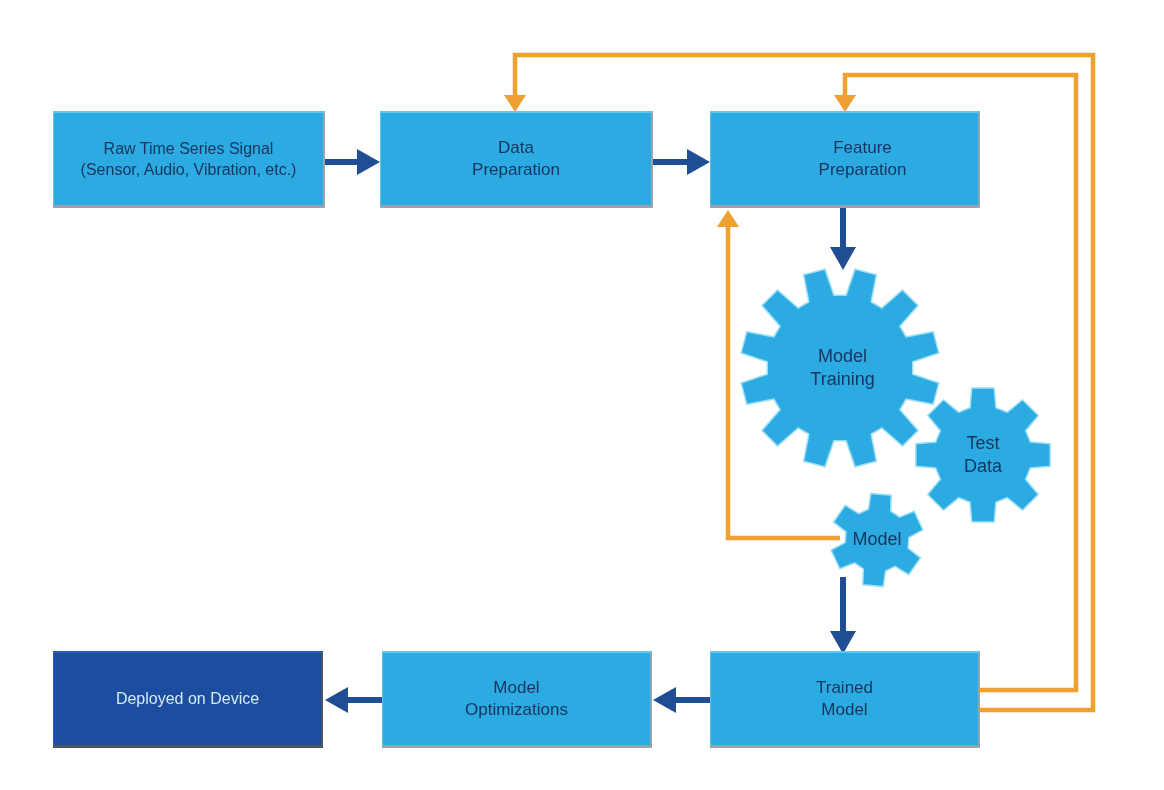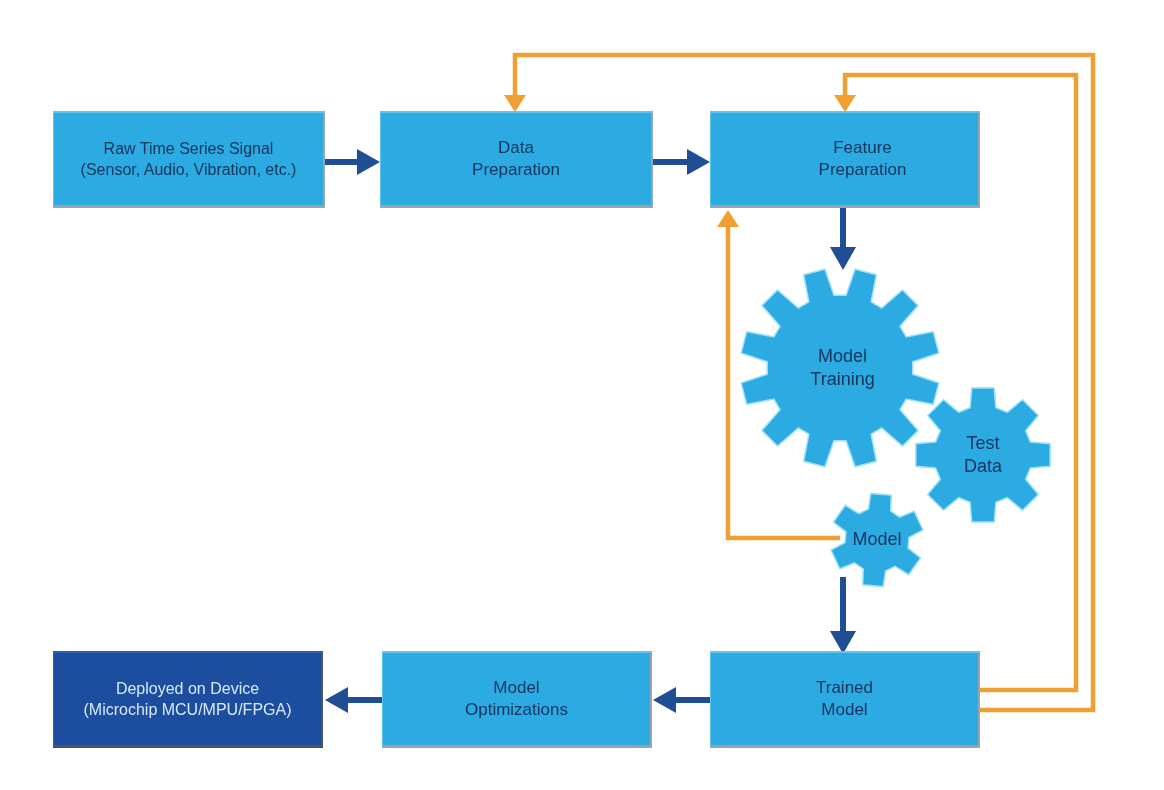--- a/index.html
+++ b/index.html
@@ -107,21 +107,20 @@
     <span>Model</span>
   </div>
 
   <div class="node" style="left:382px;top:651px;width:270px;height:97px;">
     <span>Model</span>
     <span>Optimizations</span>
   </div>
 
   <div class="node dark tight" style="left:53px;top:651px;width:270px;height:97px;">
     <span>Deployed on Device</span>
-    <span>(Microchip MCU/MPU/FPGA)</span>
   </div>
 
   <div class="gear-label" style="left:760px;top:336px;width:165px;height:64px;">
     <span>Model</span>
     <span>Training</span>
   </div>
   <div class="gear-label" style="left:923px;top:428px;width:120px;height:54px;align-items:center;">
     <span>Test</span>
     <span>Data</span>
   </div>

